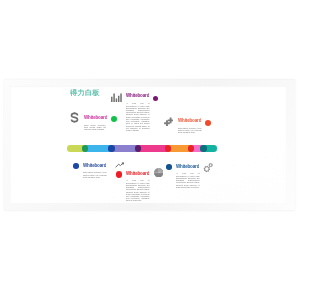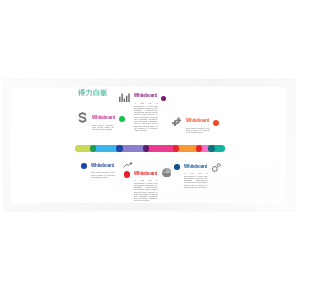--- a/index.html
+++ b/index.html
@@ -11,21 +11,21 @@
     background:#ffffff;box-shadow:0 1px 2.5px rgba(0,0,0,.045), 0 0 1px rgba(0,0,0,.05);}
   .board-frame{position:absolute;left:4px;top:79px;width:291px;height:131px;
     background:linear-gradient(118deg,#fcfcfc 0%,#f8f8f8 28%,#f4f4f5 58%,#f9f9fa 82%,#fdfdfd 100%);}
   .board-inner{position:absolute;left:10px;top:85.5px;width:276px;height:117px;
     background:linear-gradient(165deg,#ffffff 0%,#ffffff 60%,#fefefe 100%);
     box-shadow:inset 0 1px 1.2px rgba(0,0,0,.035), inset 1px 0 1px rgba(0,0,0,.02);}
   .board-frame::after{content:"";position:absolute;inset:0;
     background:linear-gradient(to bottom, rgba(0,0,0,.012) 0 1px, rgba(0,0,0,0) 1px 100%);}
 
   
-  .info{position:absolute;left:8px;top:0;width:300px;height:300px;}
+  .info{position:absolute;left:0;top:0;width:300px;height:300px;}
 
   .heading{position:absolute;font-weight:bold;color:#62c3ae;letter-spacing:.25px;transform:translateZ(0);
     font-family:"Liberation Sans",sans-serif;}
 
   .sec{position:absolute;}
   .sec .ttl{font-size:5.2px;font-weight:600;letter-spacing:-0.18px;white-space:nowrap;line-height:5.8px;transform:scaleX(.87) translateZ(0);transform-origin:0 50%;}
   .sec .body{font-size:2.1px;line-height:2.22px;color:#6e6e76;text-align:justify;
     font-family:"Liberation Sans",sans-serif;transform:translateZ(0);}
   .dot{position:absolute;border-radius:50%;}
   .ico{position:absolute;}

